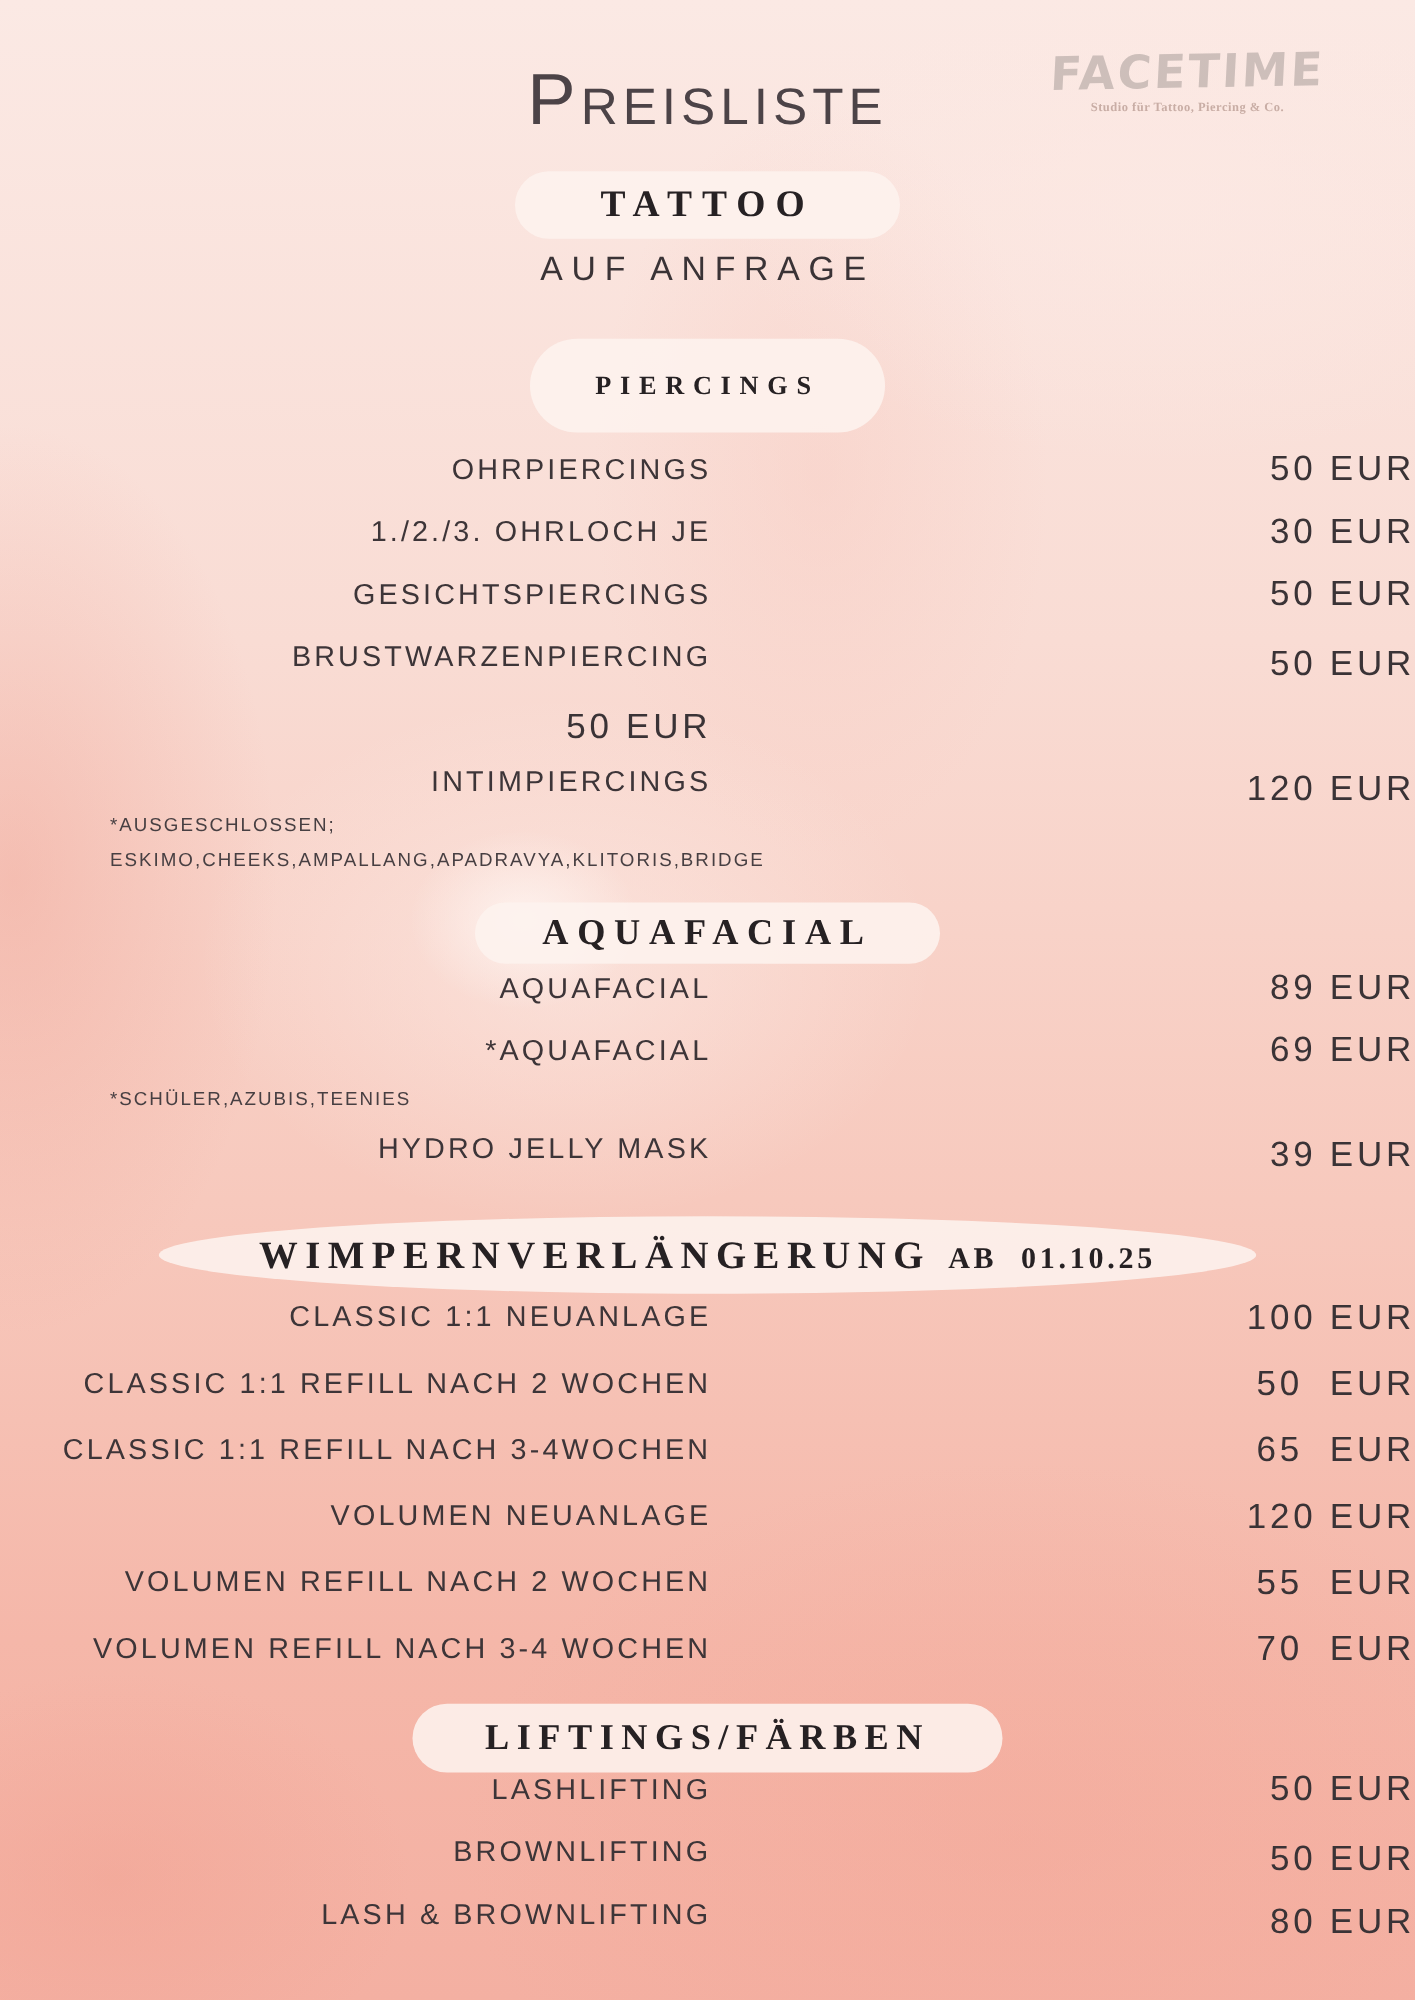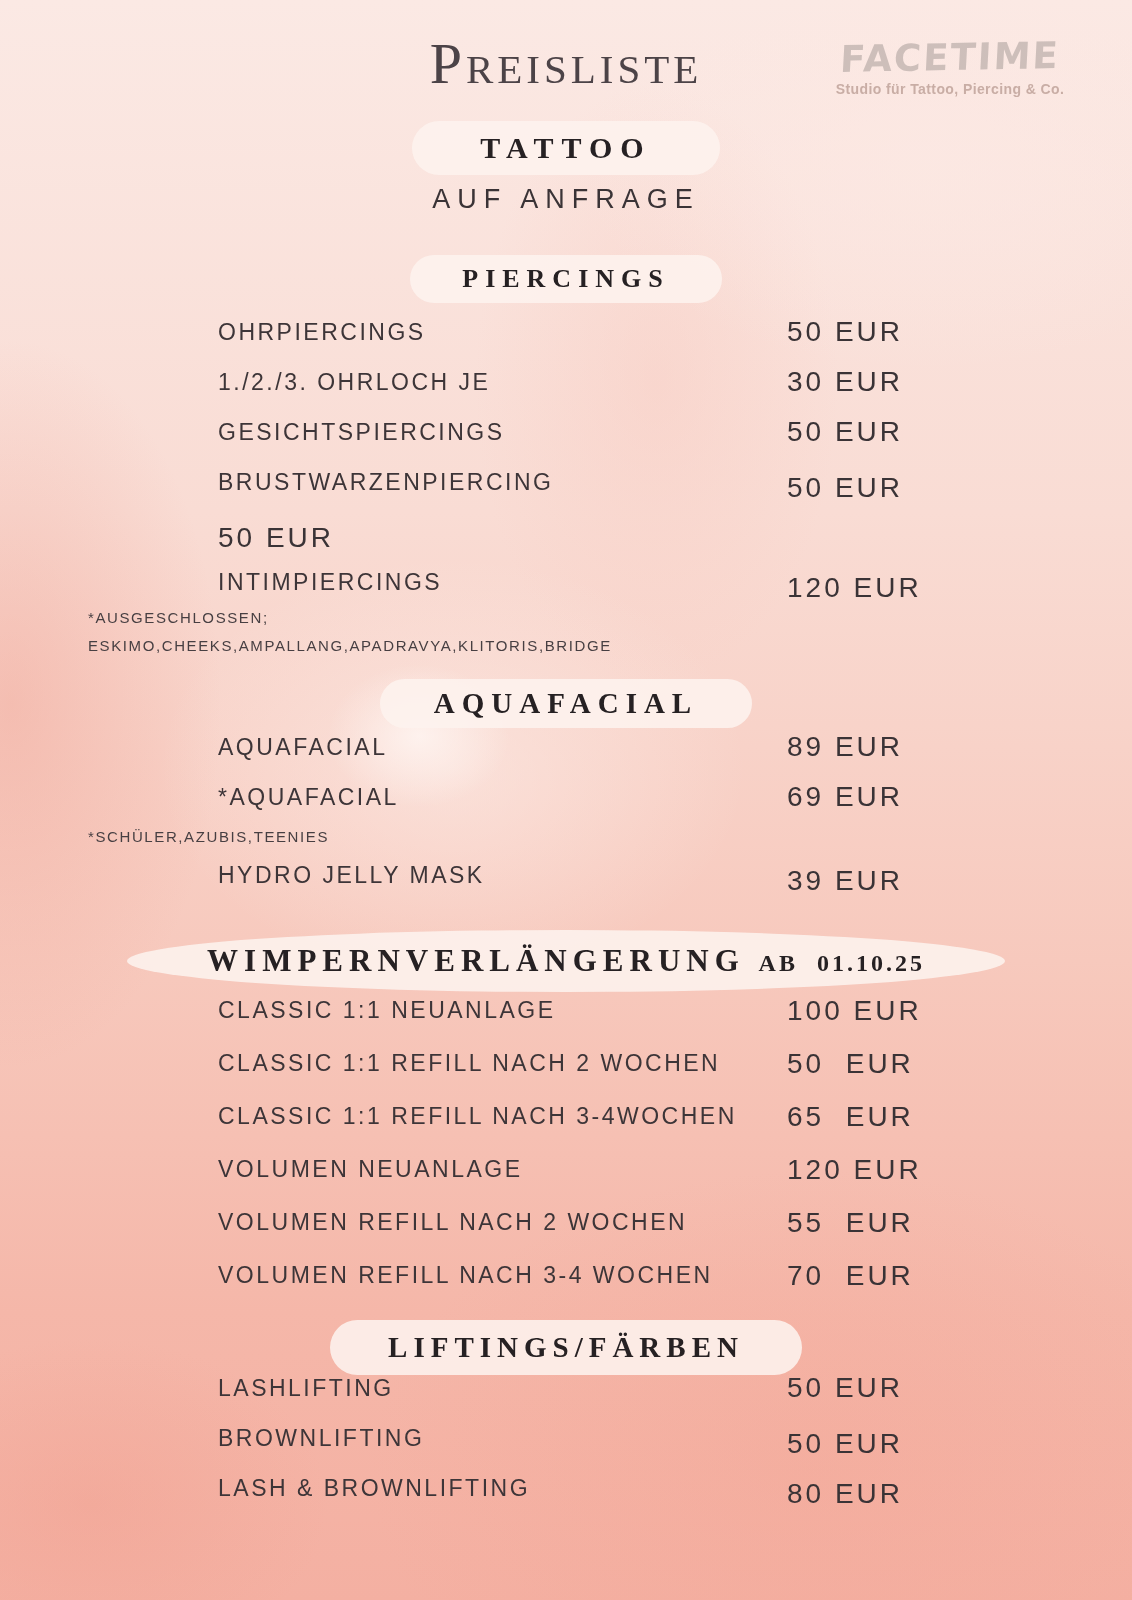--- a/index.html
+++ b/index.html
@@ -23,23 +23,23 @@
       radial-gradient(ellipse 500px 300px at 82% 10%, rgba(252,233,228,0.65), transparent 70%),
       radial-gradient(ellipse 260px 430px at 58% 24%, rgba(248,203,193,0.45), transparent 70%),
       radial-gradient(ellipse 300px 520px at 1% 44%, rgba(238,152,136,0.38), transparent 70%),
       radial-gradient(ellipse 330px 230px at 8% 94%, rgba(240,158,142,0.40), transparent 72%),
       radial-gradient(ellipse 620px 420px at 72% 92%, rgba(243,166,150,0.42), transparent 72%),
       linear-gradient(180deg, #fbe9e4 0%, #f9dcd4 32%, #f7c9bd 60%, #f5b7a9 82%, #f4b0a2 100%);
   }
 
   
   .page-title {
-    padding-top: 30px;
-    text-align: center;
-    font-family: Liberation Serif, serif;
+    padding-top: 46px;
+    text-align: center;
+    font-family: Liberation Sans, sans-serif;
     font-variant: small-caps;
     font-size: 58px;
     font-weight: 500;
     letter-spacing: 4px;
     color: #4c4347;
   }
 
   .logo {
     position: absolute;
     top: 36px;
@@ -51,62 +51,62 @@
   .logo-name {
     font-family: "DejaVu Sans", sans-serif;
     font-weight: bold;
     font-size: 37px;
     letter-spacing: 2px;
     color: rgba(167,156,153,0.55);
     transform: skewX(-4deg) rotate(-1deg);
   }
   .logo-tagline {
     margin-top: 2px;
-    font-family: Liberation Sans, sans-serif;
+    font-family: Liberation Serif, serif;
     font-weight: bold;
-    font-size: 14px;
+    font-size: 10px;
     letter-spacing: 0.4px;
     color: rgba(186,156,147,0.78);
   }
 
   
   .pill {
     width: fit-content;
     margin: 0 auto;
     background: rgba(253,242,238,0.88);
     border-radius: 999px;
     font-family: "Liberation Serif", serif;
     font-weight: bold;
     color: #262123;
     text-align: center;
     white-space: nowrap;
   }
   .pill-tattoo     { margin-top: 24px;  padding: 10px 68px; font-size: 30px; letter-spacing: 8px; text-align: right; }
-  .pill-piercings  { margin-top: 40px;  padding: 9px 52px;  font-size: 26px; letter-spacing: 7px; }
+  .pill-piercings  { margin-top: 40px;  padding: 25px 52px;  font-size: 21px; letter-spacing: 7px; }
   .pill-aquafacial { margin-top: 20px;  padding: 8px 54px;  font-size: 29px; letter-spacing: 7px; }
   .pill-wimpern    { margin-top: 30px;  padding: 13px 80px; font-size: 31px; letter-spacing: 6px; border-radius: 50%; }
   .pill-liftings   { margin-top: 18px;  padding: 11px 58px; font-size: 29px; letter-spacing: 6px; }
   .pill-suffix { font-size: 24px; letter-spacing: 3px; word-spacing: 10px; }
 
   .tattoo-note {
     margin-top: 9px;
     text-align: center;
     font-size: 27px;
     letter-spacing: 7px;
     color: #3a3336;
   }
 
   
   .rows { width: 100%; }
   .row {
     display: grid;
     grid-template-columns: 569px 1fr;
     align-items: center;
     height: 50px;
-    padding-left: 218px;
+    text-align: right;
   }
   .row .label {
     font-size: 23px;
     letter-spacing: 2.5px;
     color: #3d3538;
     white-space: pre;
   }
   .row .price {
     font-size: 28px;
     letter-spacing: 3px;

